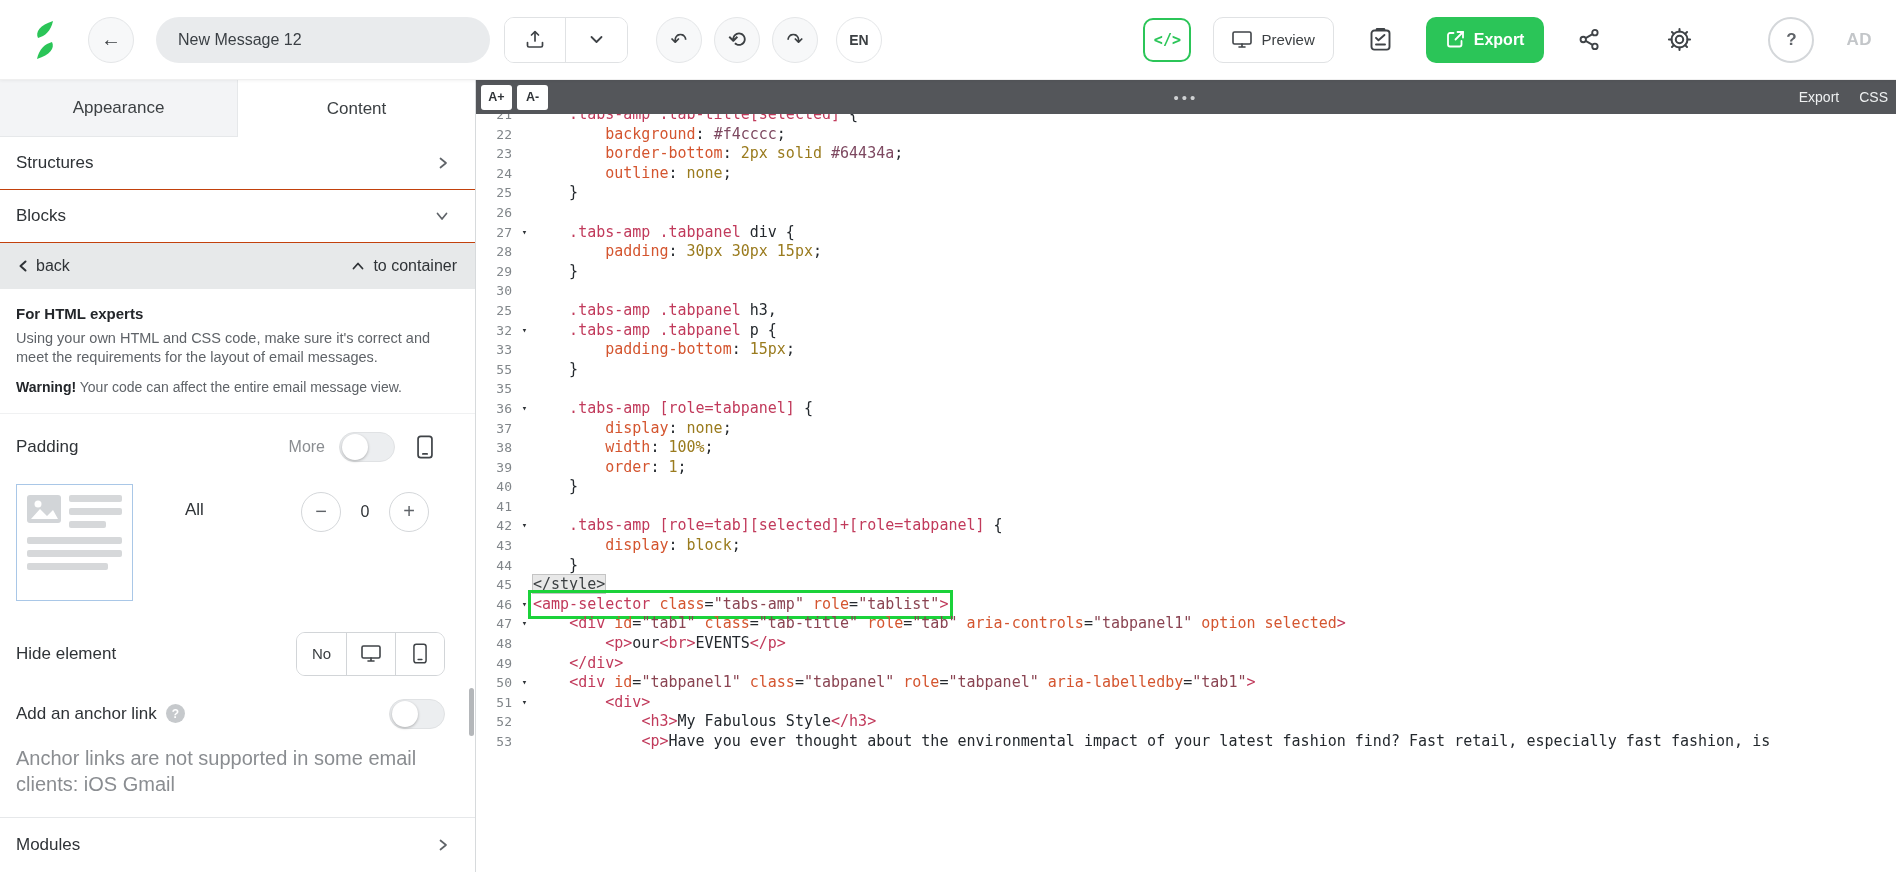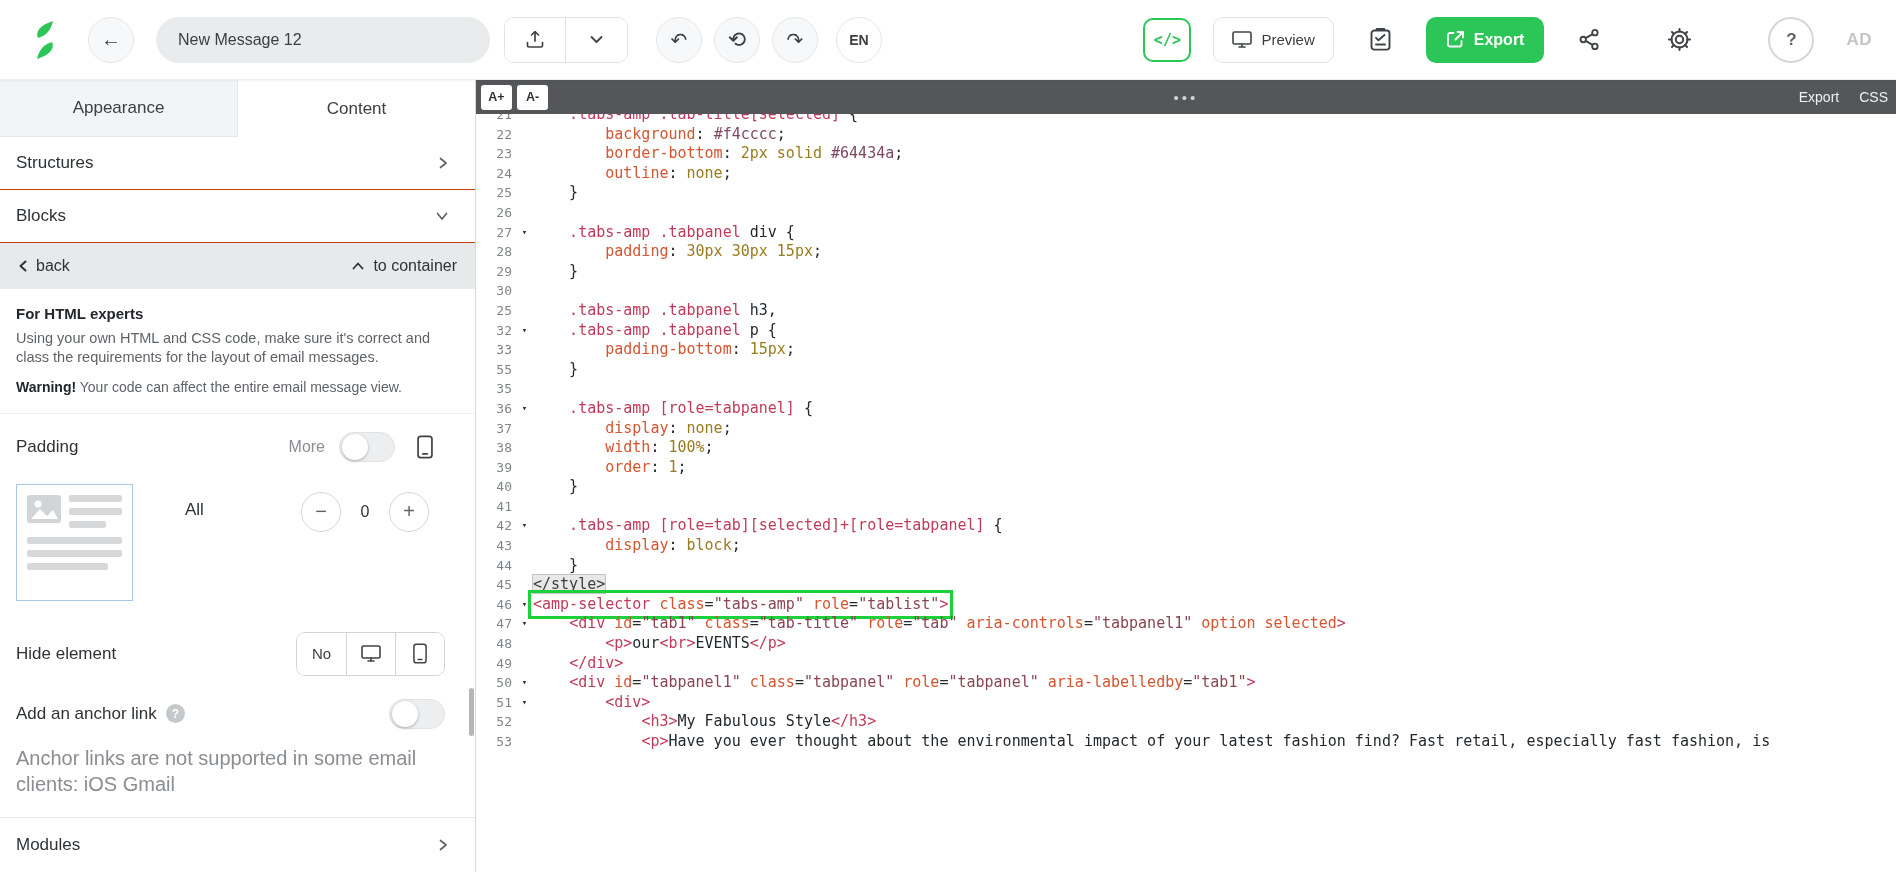--- a/index.html
+++ b/index.html
@@ -242,21 +242,21 @@
       <span class="bb-side" data-interactable="true">
         <svg class="chev" data-interactable="false" width="14" height="10" viewBox="0 0 14 10" fill="none" stroke="#2f3337" stroke-width="1.8" stroke-linecap="round" stroke-linejoin="round">
             <polyline points="2.5,7.5 7,2.5 11.5,7.5"></polyline>
           </svg>
         <span data-interactable="false">to container</span>
       </span>
     </div>
 
     <div class="expert" data-interactable="false">
       <div class="ex-title" data-interactable="false">For HTML experts</div>
-      <div class="ex-body" data-interactable="false">Using your own HTML and CSS code, make sure it's correct and class the requirements for the layout of email messages.</div>
+      <div class="ex-body" data-interactable="false">Using your own HTML and CSS code, make sure it's correct and meet the requirements for the layout of email messages.</div>
       <div class="ex-warn" data-interactable="false"><b data-interactable="false">Warning!</b><span data-interactable="false"> Your code can affect the entire email message view.</span></div>
     </div>
 
     <div class="pad-section" data-interactable="false">
       <div class="row-flex">
         <span class="lbl" data-interactable="false">Padding</span>
         <span class="more-lbl" data-interactable="false">More</span>
         <span class="toggle" data-interactable="true">
             <span class="knob" data-interactable="false"></span>
           </span>

